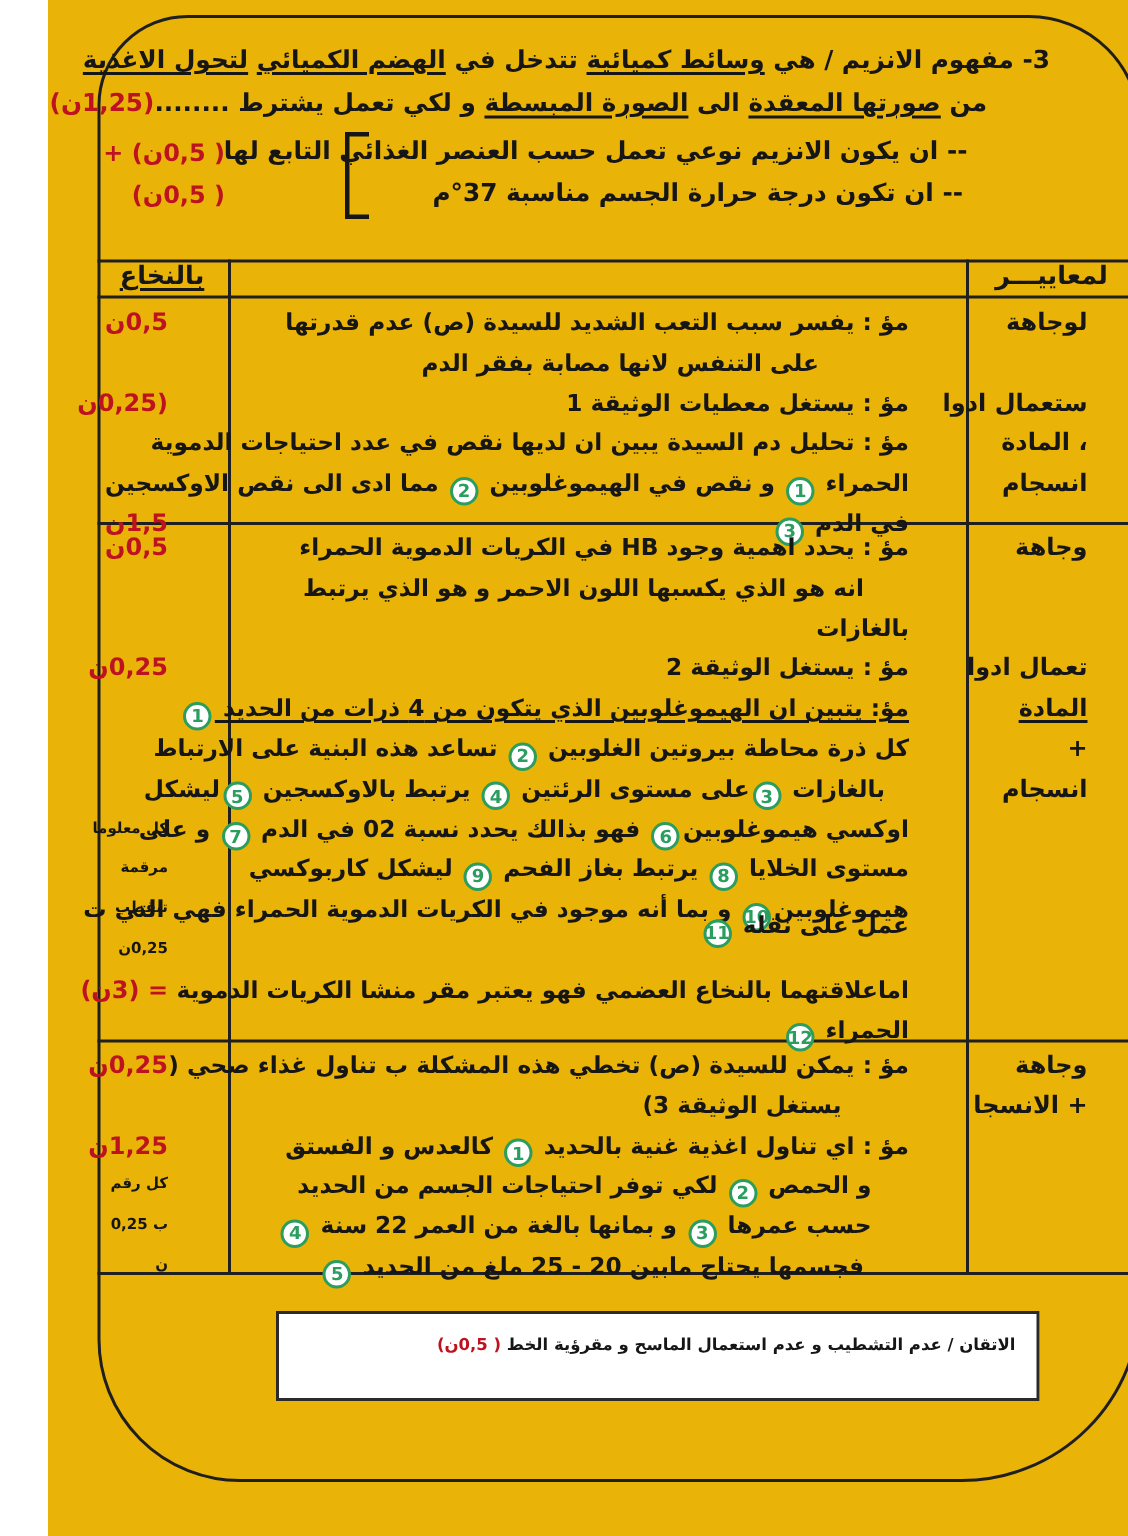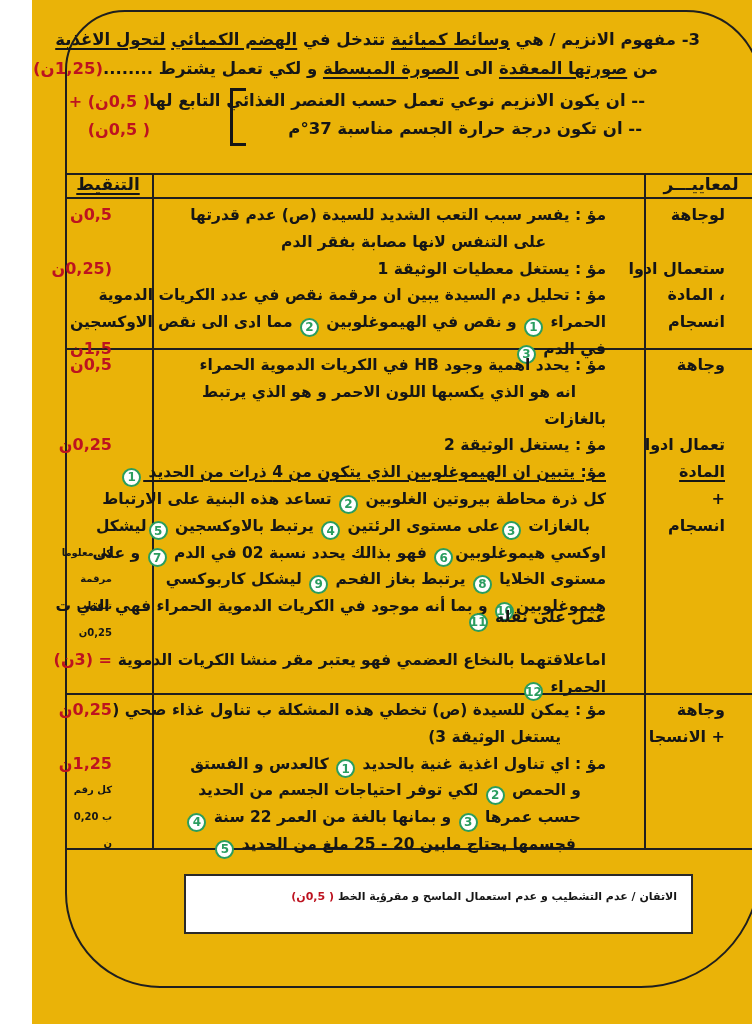--- a/index.html
+++ b/index.html
@@ -64,28 +64,28 @@
 
 
   <div class="hline" style="left:33px;top:173px;width:692px;"></div>
   <div class="hline" style="left:33px;top:197px;width:692px;"></div>
   <div class="hline" style="left:33px;top:348px;width:692px;"></div>
   <div class="hline" style="left:33px;top:693px;width:692px;"></div>
   <div class="hline" style="left:33px;top:848px;width:692px;"></div>
   <div class="vline" style="left:120px;top:173px;height:675px;"></div>
   <div class="vline" style="left:612px;top:173px;height:675px;"></div>
 
-  <div class="hdr u" style="left:36px;top:174px;width:80px;">التنقيط</div>
+  <div class="hdr u" style="left:36px;top:174px;width:80px;">بالنخاع</div>
   <div class="hdr" style="left:614px;top:174px;width:110px;">لمعاييـــر</div>
 
   <div id="table-body">
       <div class="line" style="top: 202px; right: 146px;"><span class="">مؤ :  يفسر سبب التعب الشديد للسيدة (ص)  عدم قدرتها</span></div>
       <div class="line" style="top: 228.8px; right: 206px;"><span class="">على التنفس  لانها مصابة بفقر الدم</span></div>
       <div class="line" style="top: 255.6px; right: 146px;"><span class="">مؤ :  يستغل معطيات الوثيقة 1</span></div>
-      <div class="line" style="top: 282.4px; right: 146px;"><span class="">مؤ : تحليل دم السيدة يبين  ان مرقمة نقص في عدد الكريات الدموية</span></div>
+      <div class="line" style="top: 282.4px; right: 146px;"><span class="">مؤ : تحليل دم السيدة يبين  ان لديها نقص في عدد احتياجات الدموية</span></div>
       <div class="line" style="top: 309.2px; right: 146px;"><span class="">الحمراء </span><span class="circ">1</span><span class=""> و نقص في الهيموغلوبين </span><span class="circ">2</span><span class=""> مما ادى الى نقص الاوكسجين</span></div>
       <div class="line" style="top: 336px; right: 146px;"><span class="">في الدم </span><span class="circ">3</span></div>
       <div class="line crit" style="top: 202px; right: 27px;"><span class="">لوجاهة</span></div>
       <div class="line crit" style="top: 255.6px; right: 27px;"><span class="">ستعمال ادوا</span></div>
       <div class="line crit" style="top: 282.4px; right: 27px;"><span class="">، المادة</span></div>
       <div class="line crit" style="top: 309.2px; right: 27px;"><span class="">انسجام</span></div>
       <div class="line score" style="top: 202px; right: 640px;">0,5ن</div>
       <div class="line score" style="top: 255.6px; right: 640px;">(0,25ن</div>
       <div class="line score" style="top: 336px; right: 640px;">1,5ن</div>
       <div class="line" style="top: 352px; right: 146px;"><span class="">مؤ : يحدد اهمية وجود  HB  في الكريات الدموية الحمراء</span></div>
@@ -117,21 +117,21 @@
       <div class="line" style="top: 723.8px; right: 191px;"><span class="">يستغل الوثيقة 3)</span></div>
       <div class="line" style="top: 750.6px; right: 146px;"><span class="">مؤ :  اي تناول اغذية غنية بالحديد </span><span class="circ">1</span><span class=""> كالعدس و الفستق</span></div>
       <div class="line" style="top: 777.4px; right: 171px;"><span class="">و الحمص </span><span class="circ">2</span><span class=""> لكي توفر احتياجات الجسم من الحديد</span></div>
       <div class="line" style="top: 804.2px; right: 171px;"><span class="">حسب عمرها </span><span class="circ">3</span><span class=""> و بمانها  بالغة من العمر 22 سنة </span><span class="circ">4</span></div>
       <div class="line" style="top: 831px; right: 176px;"><span class="">فجسمها يحتاج  مابين 20 - 25 ملغ من الحديد </span><span class="circ">5</span></div>
       <div class="line crit" style="top: 697px; right: 27px;"><span class="">وجاهة</span></div>
       <div class="line crit" style="top: 723.8px; right: 27px;"><span class="">+ الانسجا</span></div>
       <div class="line score" style="top: 697px; right: 640px;">0,25ن</div>
       <div class="line score" style="top: 750.6px; right: 640px;">1,25ن</div>
       <div class="line score blacknote" style="top: 777.4px; right: 640px;">كل رقم</div>
-      <div class="line score blacknote" style="top: 804.2px; right: 640px;">ب 0,20</div>
+      <div class="line score blacknote" style="top: 804.2px; right: 640px;">ب 0,25</div>
       <div class="line score blacknote" style="top: 831px; right: 640px;">ن</div>
     </div>
 
   <div class="footer-box">
     <div class="footer-text" id="footer-text"><span class="">الاتقان /   عدم التشطيب و عدم استعمال الماسح و مقرؤية الخط </span><span class="ru">( 0,5ن)</span></div>
   </div>
 
 </div>
 
 </body></html>

